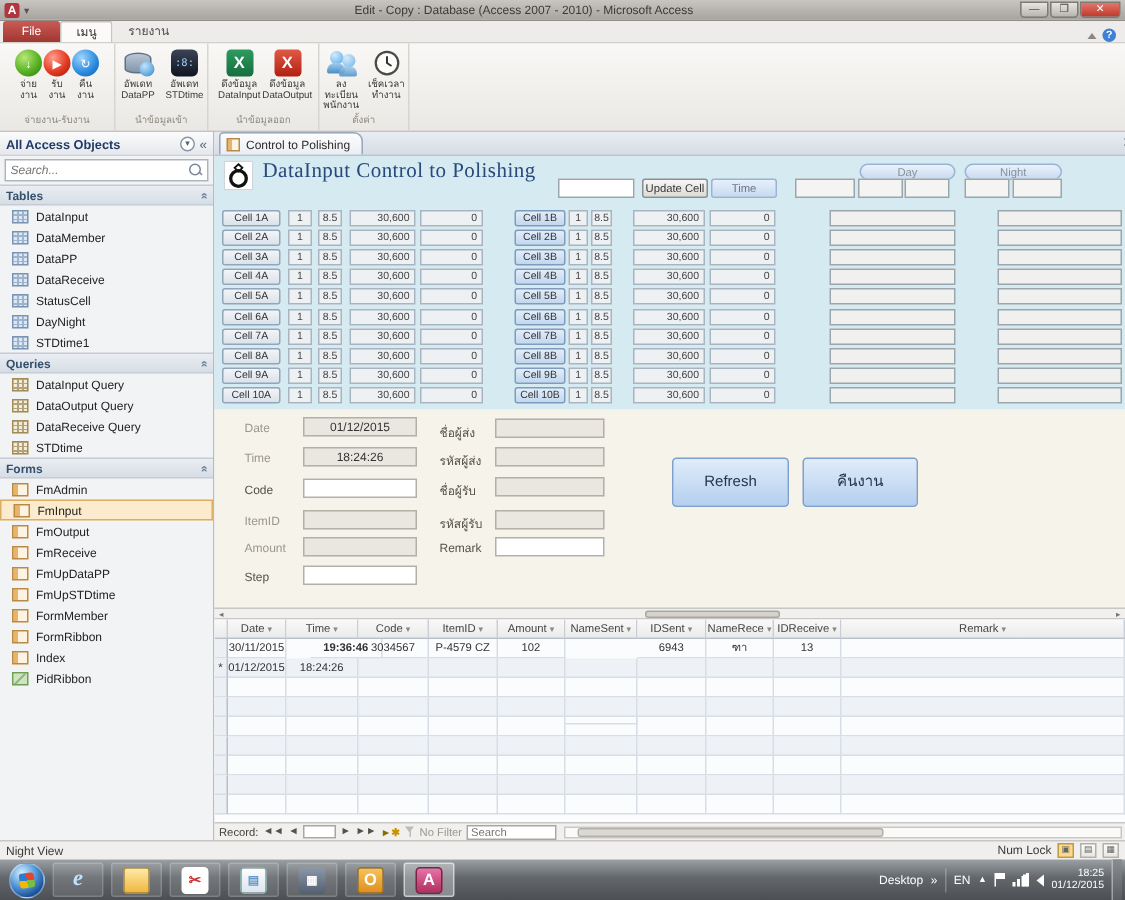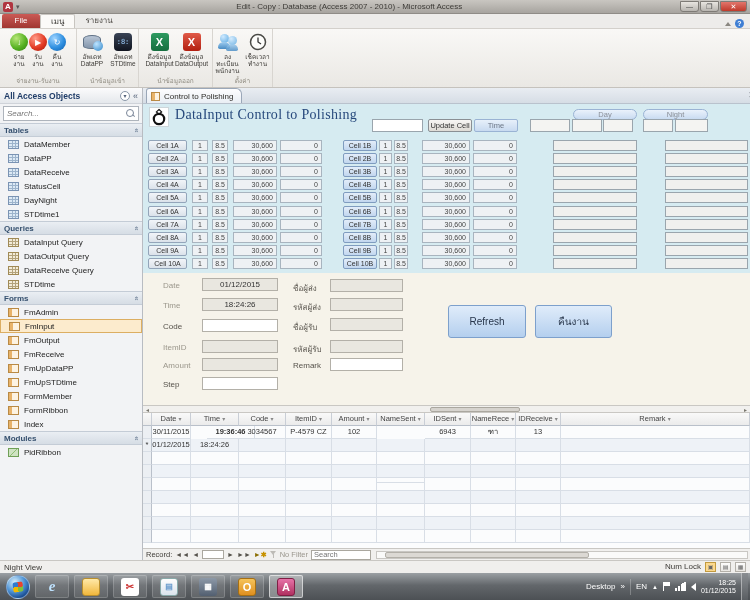--- a/index.html
+++ b/index.html
@@ -259,20 +259,24 @@
     <input placeholder="Search..." style="">
     <span class="mag"></span>
   </div>
   <div id="nav-sections">
       <div class="nav-sec-header">
         <span>Tables</span>
         <span class="chev">«</span>
       </div>
       <div class="nav-item">
         <span class="nico ni-table"></span>
+        <span>DataInput</span>
+      </div>
+      <div class="nav-item">
+        <span class="nico ni-table"></span>
         <span>DataMember</span>
       </div>
       <div class="nav-item">
         <span class="nico ni-table"></span>
         <span>DataPP</span>
       </div>
       <div class="nav-item">
         <span class="nico ni-table"></span>
         <span>DataReceive</span>
       </div>
@@ -340,24 +344,20 @@
         <span class="nico ni-form"></span>
         <span>FormMember</span>
       </div>
       <div class="nav-item">
         <span class="nico ni-form"></span>
         <span>FormRibbon</span>
       </div>
       <div class="nav-item">
         <span class="nico ni-form"></span>
         <span>Index</span>
-      </div>
-      <div class="nav-sec-header">
-        <span>Modules</span>
-        <span class="chev">«</span>
       </div>
       <div class="nav-item">
         <span class="nico ni-module"></span>
         <span>PidRibbon</span>
       </div>
     </div>
 </div>
 
 <div id="content">
   <div id="tabstrip">

